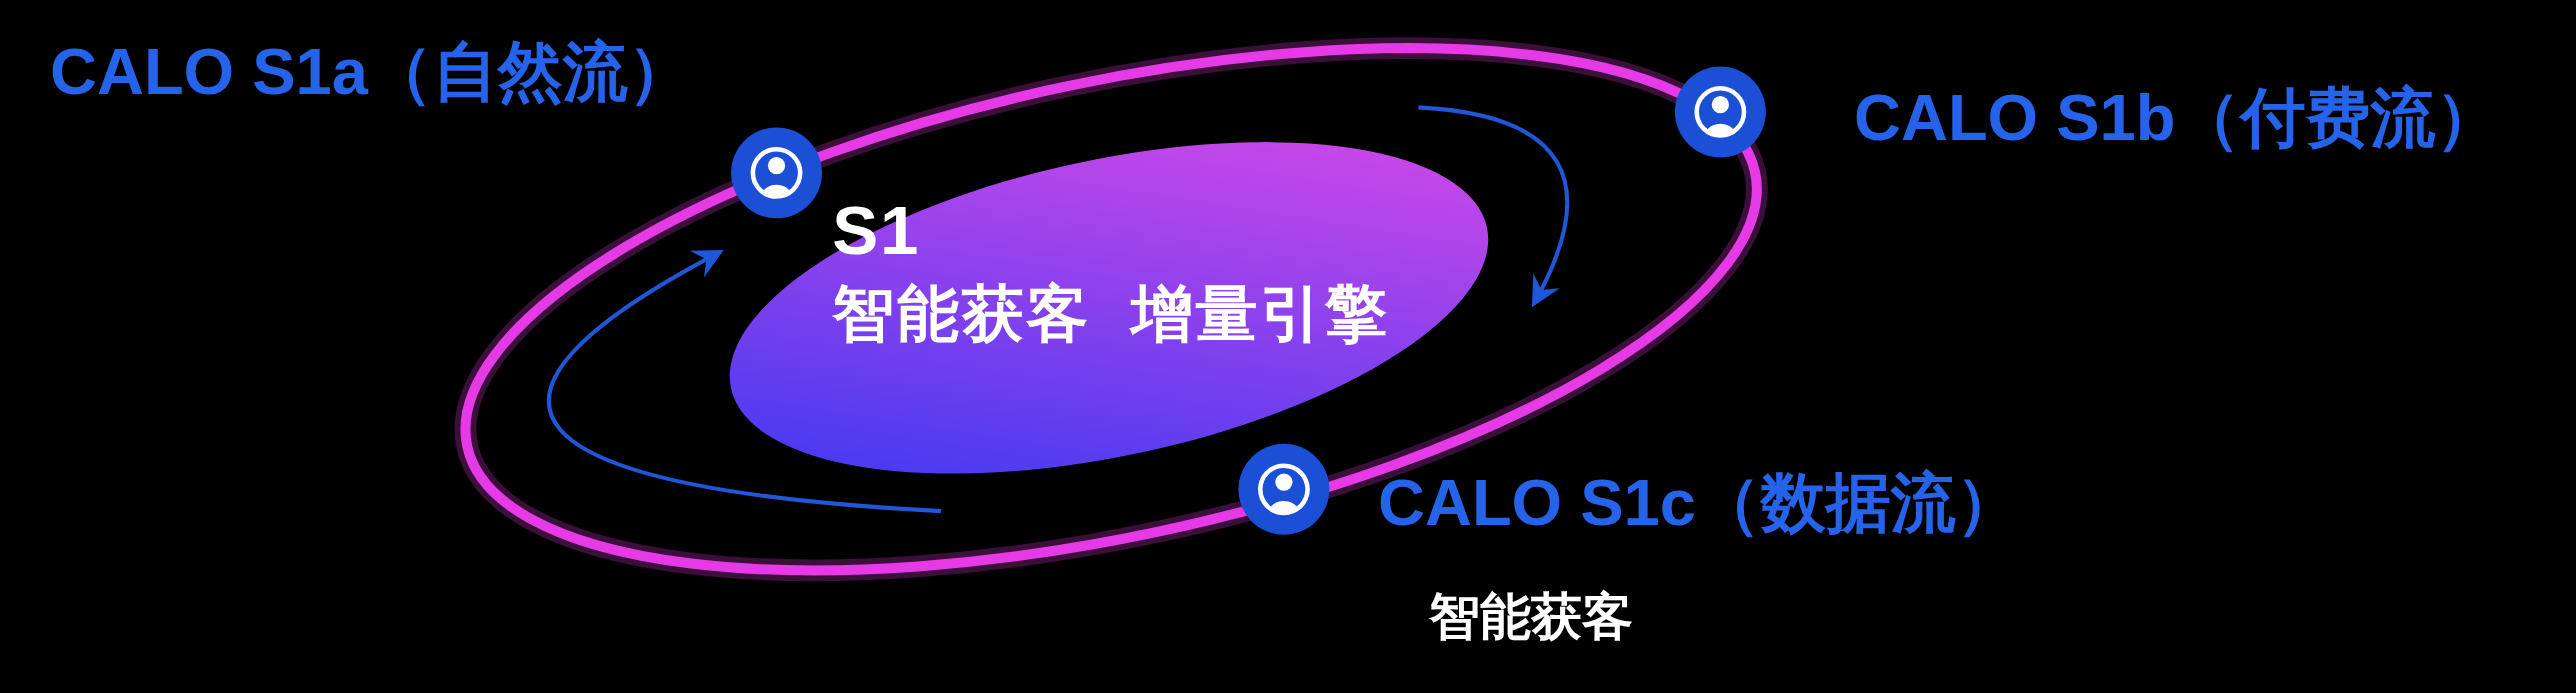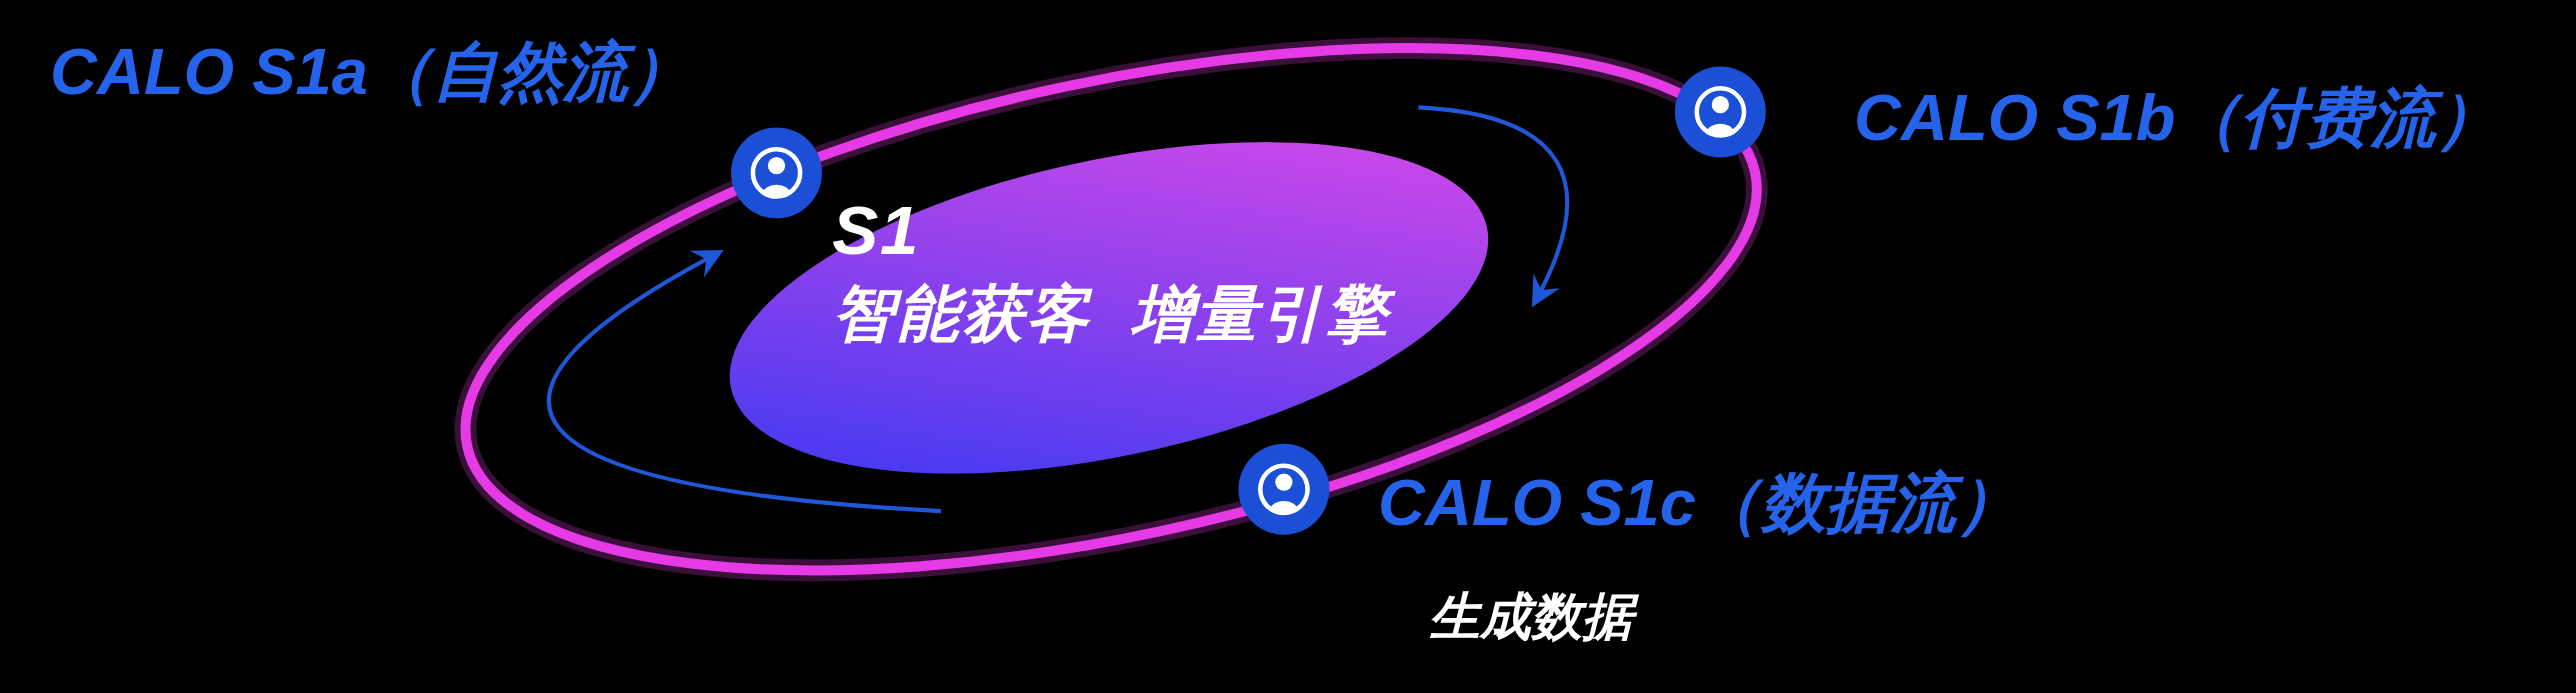--- a/index.html
+++ b/index.html
@@ -7,21 +7,20 @@
     padding: 0;
     background: #000000;
   }
   .stage {
     position: relative;
     width: 2576px;
     height: 694px;
     background: #000000;
     overflow: hidden;
     font-family: "Liberation Sans", sans-serif;
-    font-style: italic;
   }
   .stage svg {
     position: absolute;
     left: 0;
     top: 0;
   }
   .node-label {
     position: absolute;
     color: #2563eb;
     font-size: 65px;
@@ -99,21 +98,21 @@
     <use href="#userIconDef" x="854" y="190"></use>
     <use href="#userIconDef" x="1892" y="123"></use>
     <use href="#userIconDef" x="1412" y="538"></use>
   </svg>
 
   <div class="node-label" style="left:50px;   top:36px;">CALO S1a（自然流）</div>
 
   <div class="node-label" style="left:1826px; top:82px;margin-left:28px;">CALO S1b（付费流）</div>
 
   <div class="node-label" style="left:1378px; top:467px;text-align:right;">CALO S1c（数据流）</div>
-  <div class="caption" style="left:1429px; top:589px;">生成数据</div>
+  <div class="caption" style="left:1429px; top:589px;">智能获客</div>
 
   <div class="core-text">
     <div class="core-title">S1</div>
     <div class="core-subtitle">智能获客  增量引擎</div>
   </div>
 
 </div>
 
 
 </body></html>

